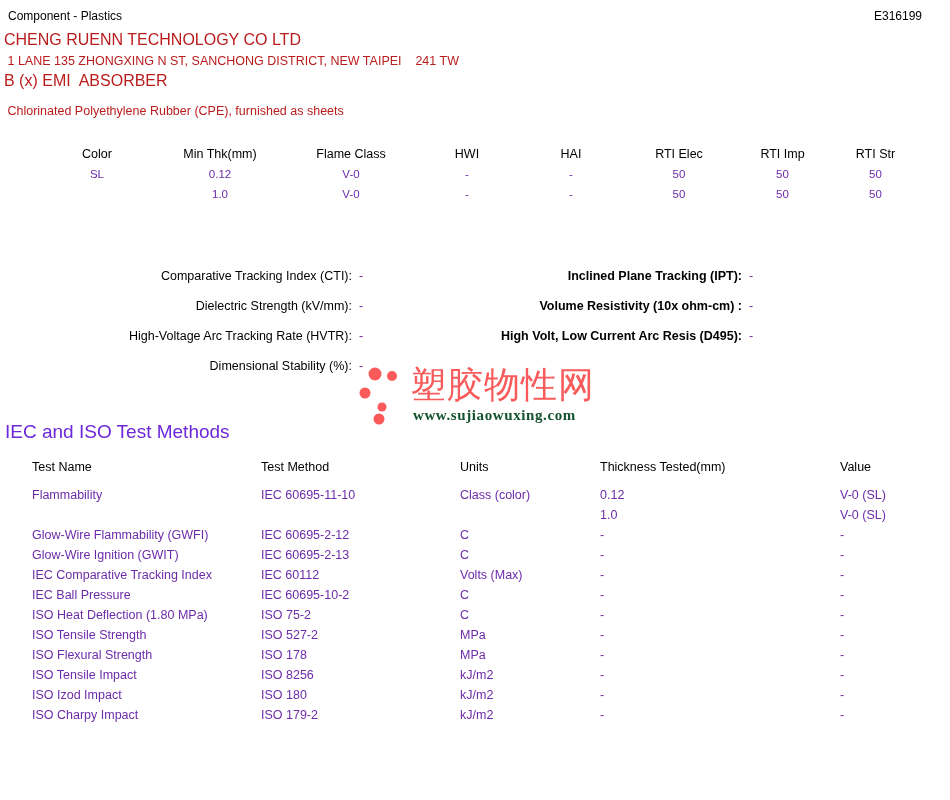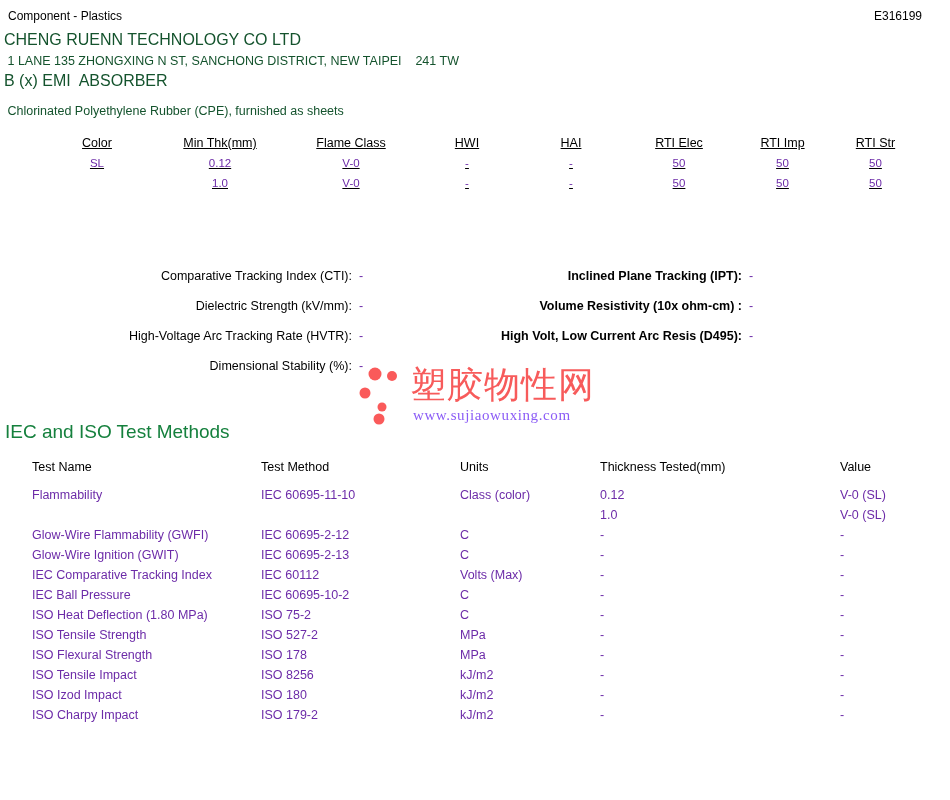--- a/index.html
+++ b/index.html
@@ -2,32 +2,32 @@
 <html><head>
 <meta charset="utf-8">
 <style>
   html,body { margin:0; padding:0; background:#fff; }
   #canvas {
     position:relative; width:950px; height:800px; background:#ffffff;
     font-family:"Liberation Sans", sans-serif; color:#000; overflow:hidden;
   }
   .abs { position:absolute; white-space:pre; }
   .black { color:#000000; }
-  .purple { color:#14532d; }
+  .purple { color:#b91c1c; }
 
   
   .component-type { left:8px; top:9px; font-size:12px; }
   .file-number { right:28px; top:9px; font-size:12px; }
   .company-name { left:4px; top:31px; font-size:16px; }
   .company-address { left:4px; top:54px; font-size:12.5px; }
   .product-name { left:4px; top:72px; font-size:16px; }
   .material-description { left:4px; top:104px; font-size:12.5px; }
 
   
-  .ratings-table { left:40px; top:133px; width:880px;text-decoration:underline; }
+  .ratings-table { left:40px; top:144px; width:880px; }
   .grid8 {
     display:grid;
     grid-template-columns:114px 132px 130px 102px 106px 110px 97px 89px;
   }
   .grid8 .cell { text-align:center; height:20px; line-height:20px; white-space:pre; }
   .ratings-head .cell { font-size:12.5px; color:#000; }
   .ratings-body .cell { font-size:11.5px; color:#6c2ba8; }
 
   
   .prop-label { position:absolute; font-size:12.5px; color:#000; white-space:pre;text-align:right; }
@@ -37,26 +37,26 @@
   .prop-value.lcol { left:359px; }
   .prop-value.rcol { left:749px; }
 
   
   .logo-dots { left:353px; top:362px; }
   .logo-cn {
     left:410px; top:365px; font-size:36px; line-height:40px;
     color:#f75b5b; letter-spacing:1px; font-weight:normal;
   }
   .logo-url {
-    left:413px; top:407px; font-size:15px; font-weight:normal;
-    font-family:"Liberation Serif", serif; color:#8b5cf6; letter-spacing:0.6px;
-  }
-
-  
-  .section-title { left:5px; top:421px; font-size:19px; color:#15803d; }
+    left:413px; top:407px; font-size:15px; font-weight:bold;
+    font-family:"Liberation Serif", serif; color:#14532d; letter-spacing:0.6px;
+  }
+
+  
+  .section-title { left:5px; top:421px; font-size:19px; color:#6d28d9; }
   .test-table { left:32px; top:457px; width:888px; }
   .grid5 {
     display:grid;
     grid-template-columns:229px 199px 140px 240px 80px;
   }
   .grid5 .cell { text-align:left; height:20px; line-height:20px; white-space:pre; overflow:hidden; }
   .test-head .cell { font-size:12.5px; color:#000; }
   .test-body .cell { font-size:12.5px; color:#6c2ba8; }
   .test-body { margin-top:8px; }
 </style>

